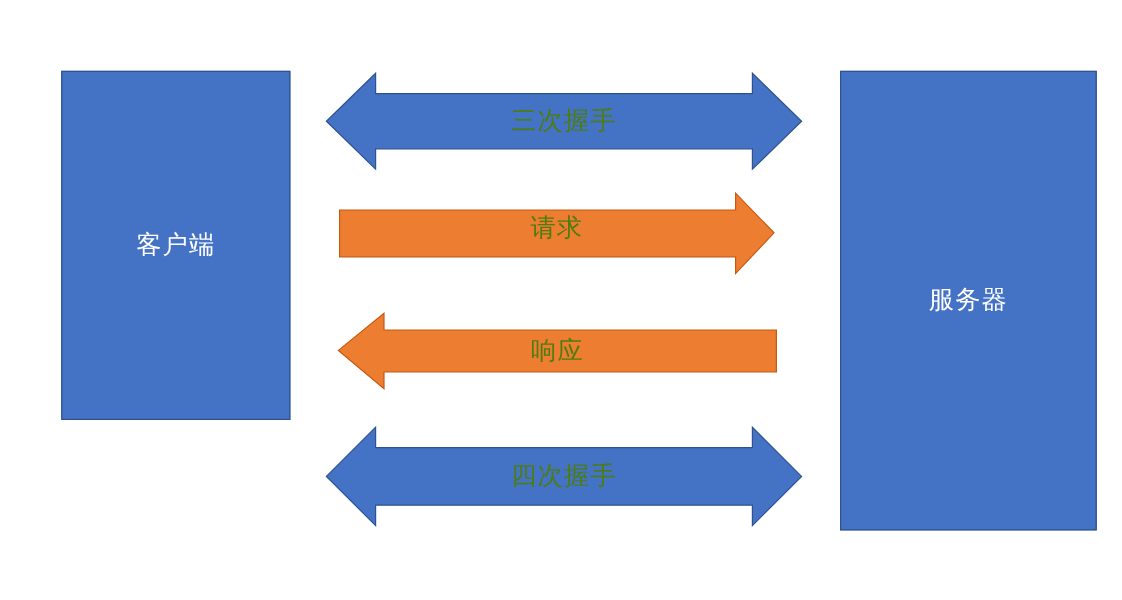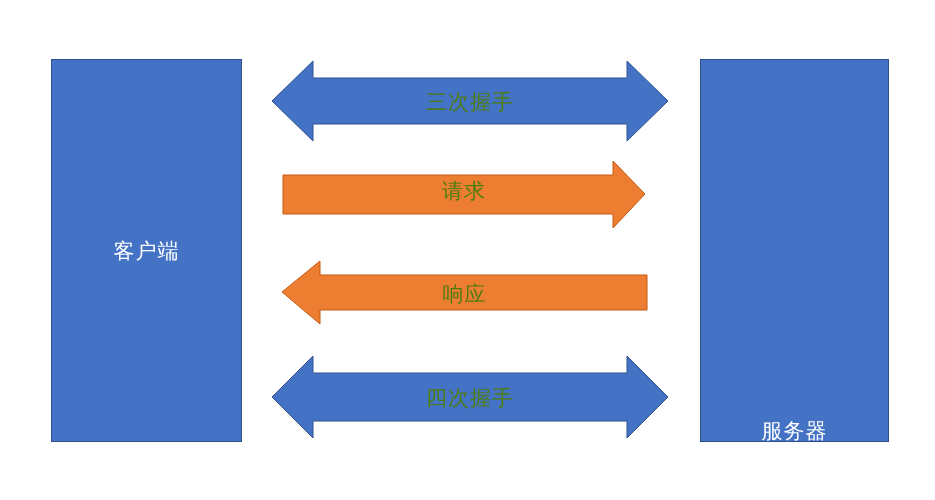--- a/index.html
+++ b/index.html
@@ -32,28 +32,27 @@
     color: #ffffff;
     font-size: 21px;
     letter-spacing: 1px;
     line-height: 1;
     white-space: nowrap;
   }
   #node-client {
     left: 51px;
     top: 59px;
     width: 191px;
-    height: 383px;
+    height: 291px;
   }
   #node-server {
     left: 700px;
     top: 59px;
-    width: 189px;
+    width: 214px;
     height: 383px;
-    align-items: flex-end;
   }
 
   
   .arrow {
     position: absolute;
   }
   .arrow svg {
     display: block;
     overflow: visible;
   }

